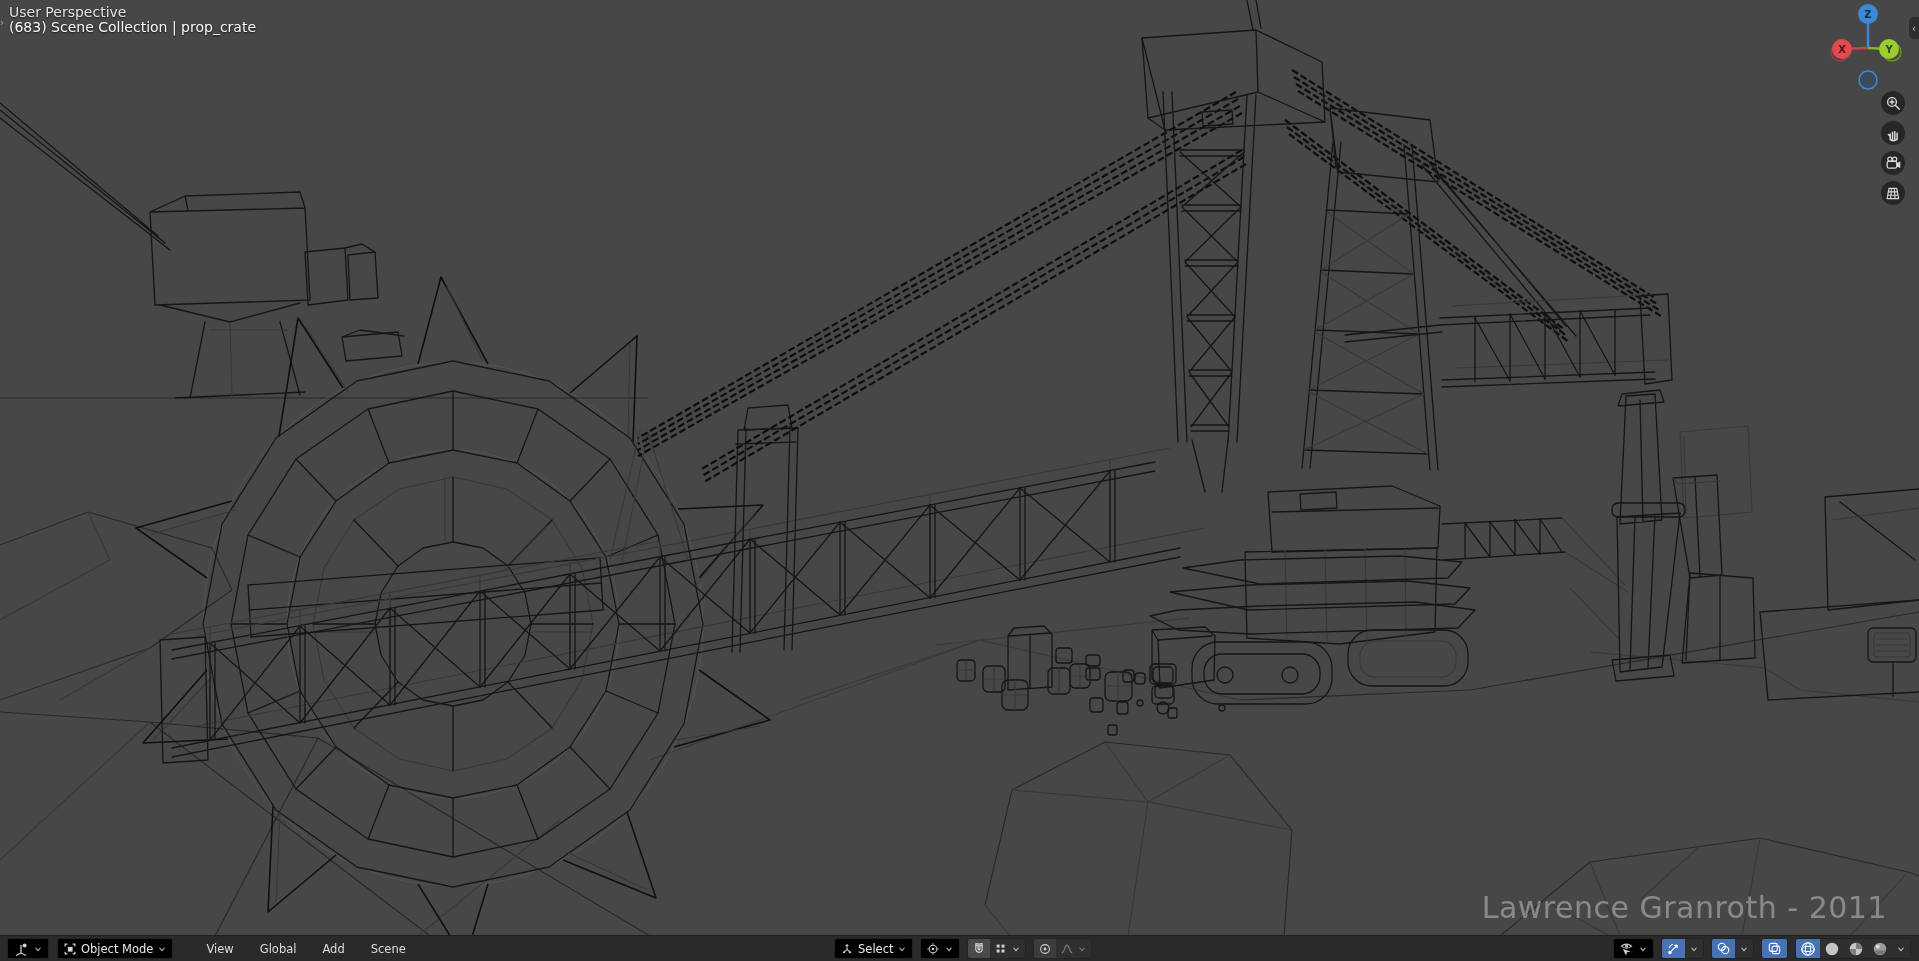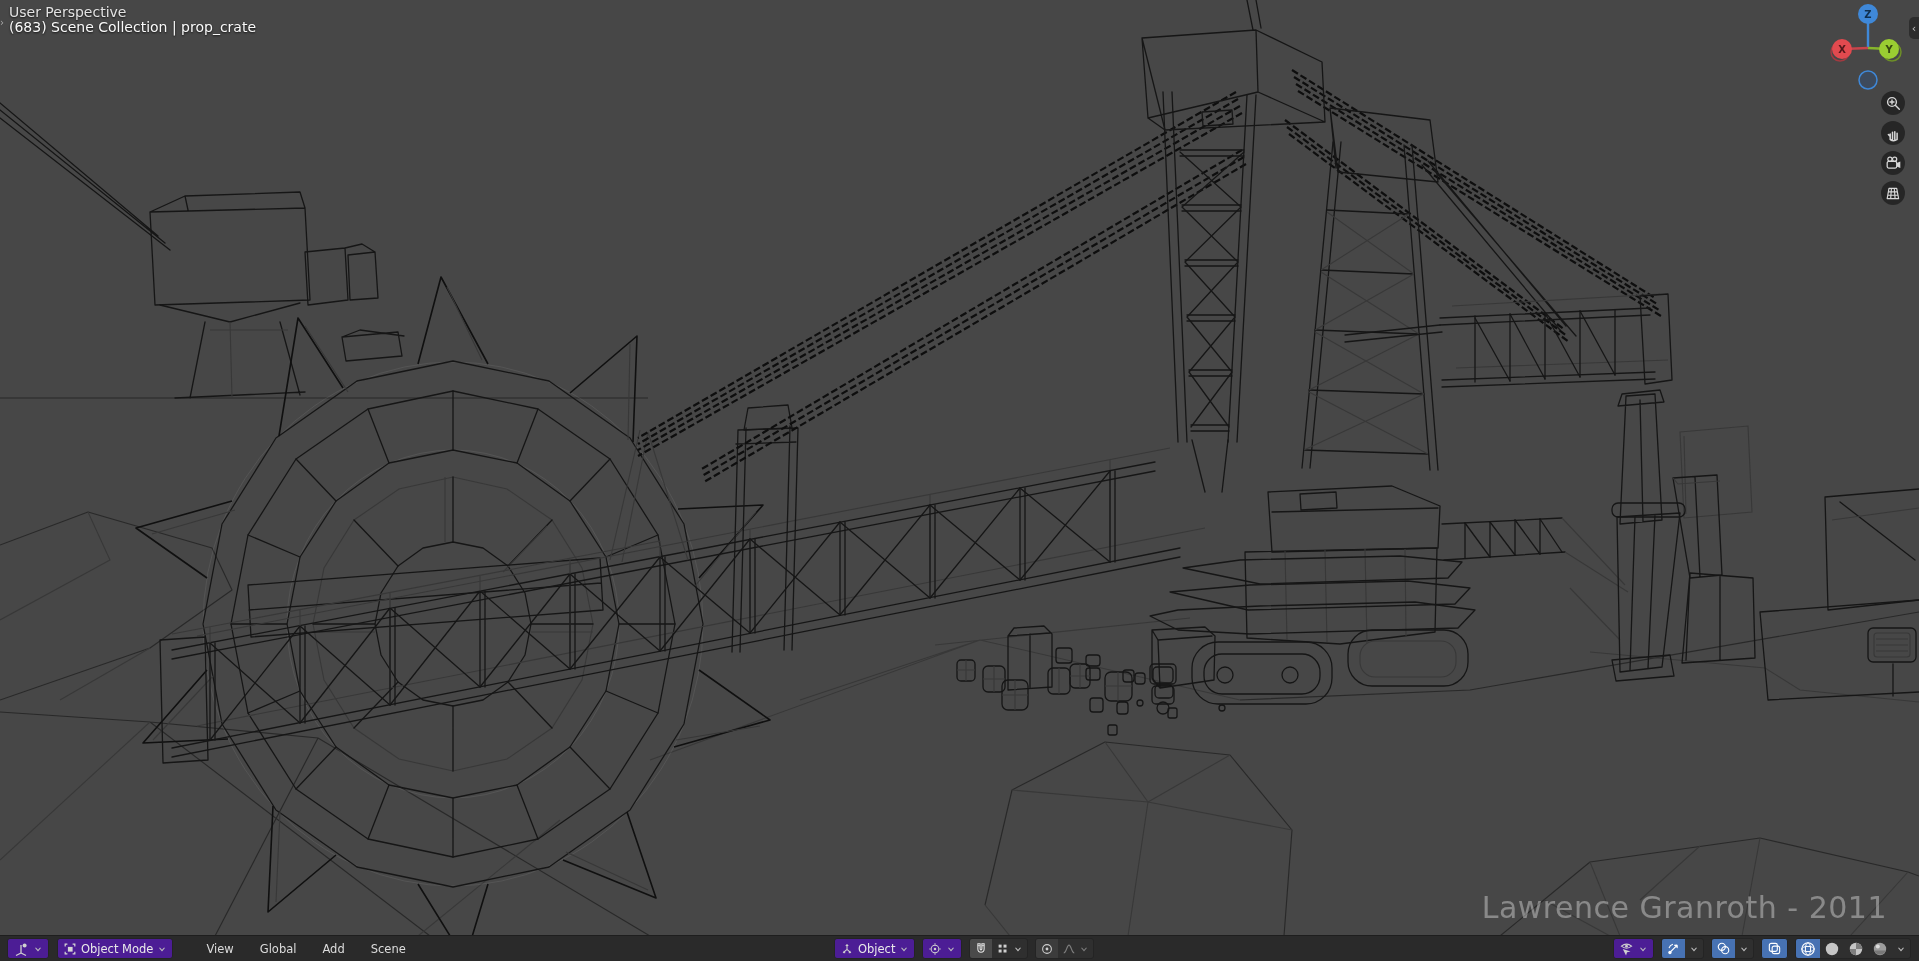--- a/index.html
+++ b/index.html
@@ -30,21 +30,21 @@
   .t{stroke:#292929;stroke-width:1.15;fill:none;stroke-linejoin:round}
   .c{stroke:#0e0e0e;stroke-width:2.2;fill:none;stroke-dasharray:7 3}
   .ghost{stroke:rgba(130,130,130,.22);stroke-width:1;fill:none}
 
   
   .footer{position:absolute;left:0;bottom:0;width:1919px;height:25px;background:#2a2a2a;
           border-top:1px solid #1e1e1e;z-index:10;display:flex;align-items:center}
   .fleft{display:flex;align-items:center;gap:8px;padding-left:7px}
   .fcenter{position:absolute;left:834px;top:0;height:25px;display:flex;align-items:center;gap:7px}
   .fright{position:absolute;right:8px;top:0;height:25px;display:flex;align-items:center;gap:7px}
-  .btn{display:flex;align-items:center;height:19px;background:#4c1d95;border-radius:3px;
+  .btn{display:flex;align-items:center;height:19px;background:#000000;border-radius:3px;
        padding:0 5px;gap:4px;border:1px solid #242424}
   .grp{display:flex;align-items:center;height:19px;border-radius:3px;overflow:hidden;border:1px solid #242424}
   .seg{display:flex;align-items:center;height:19px;background:#2f2f2f;padding:0 4px;gap:3px}
   .seg.liter{background:#4a4a4a}
   .seg.raise{background:#3c3c3c}
   .seg.blue{background:#4772b3}
   .blue.btn{background:#4772b3}
   .menu{color:#dcdcdc;font-size:11.5px;padding:7px 9px;height:25px;display:flex;align-items:center}
   .lbl{color:#e9e9e9;font-size:11.5px;white-space:nowrap}
   .mleft{margin-left:16px}
@@ -316,21 +316,21 @@
     <div class="menu">Global</div>
     <div class="menu">Add</div>
     <div class="menu">Scene</div>
   </div>
 
   <div class="fcenter">
     <div class="btn">
       <svg class="ic" width="14" height="14" viewBox="0 0 16 16">
         <path d="M8,8.5 V3 M6.6,4.4 L8,3 L9.4,4.4 M8,8.5 L4,12 M4.9,10.2 L4,12 L6,12.3 M8,8.5 L12,12 M11.1,10.2 L12,12 L10,12.3" stroke="#cfcfcf" stroke-width="1.2" fill="none"></path>
       </svg>
-      <span class="lbl">Object</span>
+      <span class="lbl">Select</span>
       <svg class="ic" width="10" height="10" viewBox="0 0 16 16">
         <path d="M4,6 L8,10.5 12,6" stroke="#bdbdbd" stroke-width="1.8" fill="none"></path>
       </svg>
     </div>
 
     <div class="btn">
       <svg class="ic" width="14" height="14" viewBox="0 0 16 16">
         <circle cx="8" cy="8" r="4.4" stroke="#cfcfcf" stroke-width="1.2" fill="none"></circle>
         <circle cx="8" cy="8" r="1.4" fill="#cfcfcf"></circle>
         <path d="M8,1.5 V3 M8,13 V14.5 M1.5,8 H3 M13,8 H14.5" stroke="#cfcfcf" stroke-width="1.2"></path>

